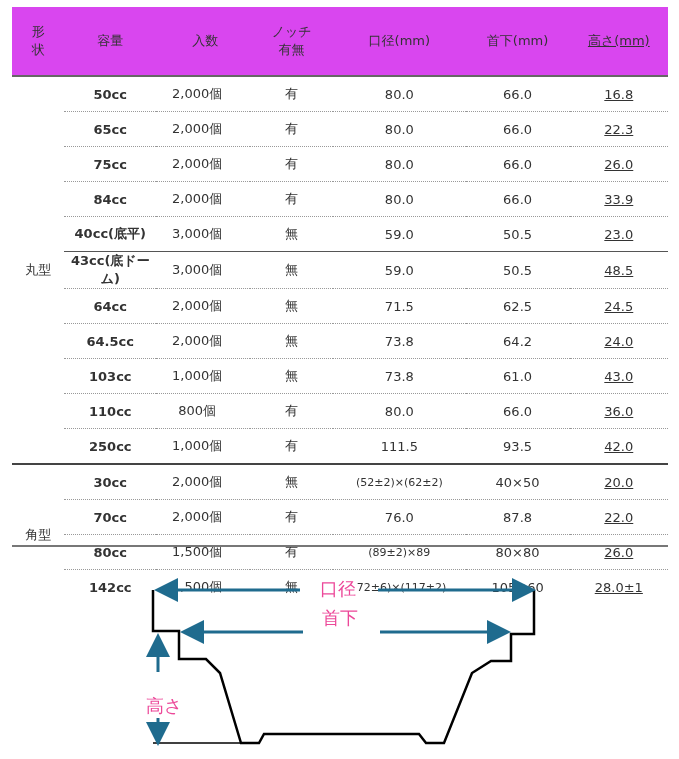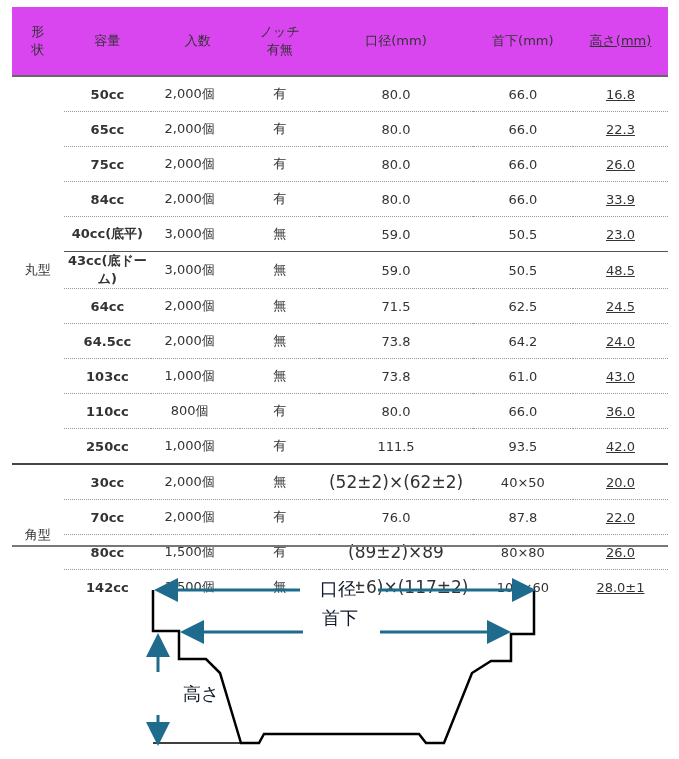--- a/index.html
+++ b/index.html
@@ -12,23 +12,23 @@
   .spec-table td.shape { width: 58px; text-align: center; }
   .col-cap { width: 90px; font-weight: bold; }
   .col-qty { width: 100px; text-align: left; padding-right: 12px !important; }
   .col-notch { width: 80px; }
   .col-dia { width: 130px; }
   .col-neck { width: 100px; }
   .col-h { width: 90px; text-decoration: underline; }
   tr.group-sep td { border-top: 2px solid #444444; }
   tr.subsep td.cell { border-top: 1.5px solid #555555; }
   .table-bottom { position: absolute; left: 12px; top: 545px; width: 656px; height: 2px; background: #777777; }
-  .small { font-size: 17px; }
+  .small { font-size: 11px; }
   .diagram { position: absolute; left: 130px; top: 560px; width: 430px; height: 199px; }
-  .diag-label { position: absolute; font-size: 18px; color: #0f172a; background: #fff; }
+  .diag-label { position: absolute; font-size: 18px; color: #ec4899; background: #fff; }
 </style>
 </head>
 <body>
 
 <table class="spec-table">
   <thead>
     <tr>
       <th>形状</th>
       <th class="col-cap">容量</th>
       <th class="col-qty" style="text-align:center;padding-right:0">入数</th>
@@ -180,14 +180,14 @@
     <line x1="248" y1="30" x2="400" y2="30" stroke="#1f6b8e" stroke-width="3" marker-end="url(#ah)"></line>
 
     <line x1="173" y1="72" x2="56" y2="72" stroke="#1f6b8e" stroke-width="3" marker-end="url(#ah)"></line>
     <line x1="250" y1="72" x2="375" y2="72" stroke="#1f6b8e" stroke-width="3" marker-end="url(#ah)"></line>
 
     <line x1="28" y1="112" x2="28" y2="79" stroke="#1f6b8e" stroke-width="3" marker-end="url(#ah)"></line>
     <line x1="28" y1="155" x2="28" y2="180" stroke="#1f6b8e" stroke-width="3" marker-end="url(#ah)"></line>
   </svg>
   <span class="diag-label" style="left:190px;top:17px;">口径</span>
   <span class="diag-label" style="left:192px;top:46px;">首下</span>
-  <span class="diag-label" style="left:16px;top:122px;margin-left:37px;">高さ</span>
+  <span class="diag-label" style="left:16px;top:134px;">高さ</span>
 </div>
 
 </body></html>

